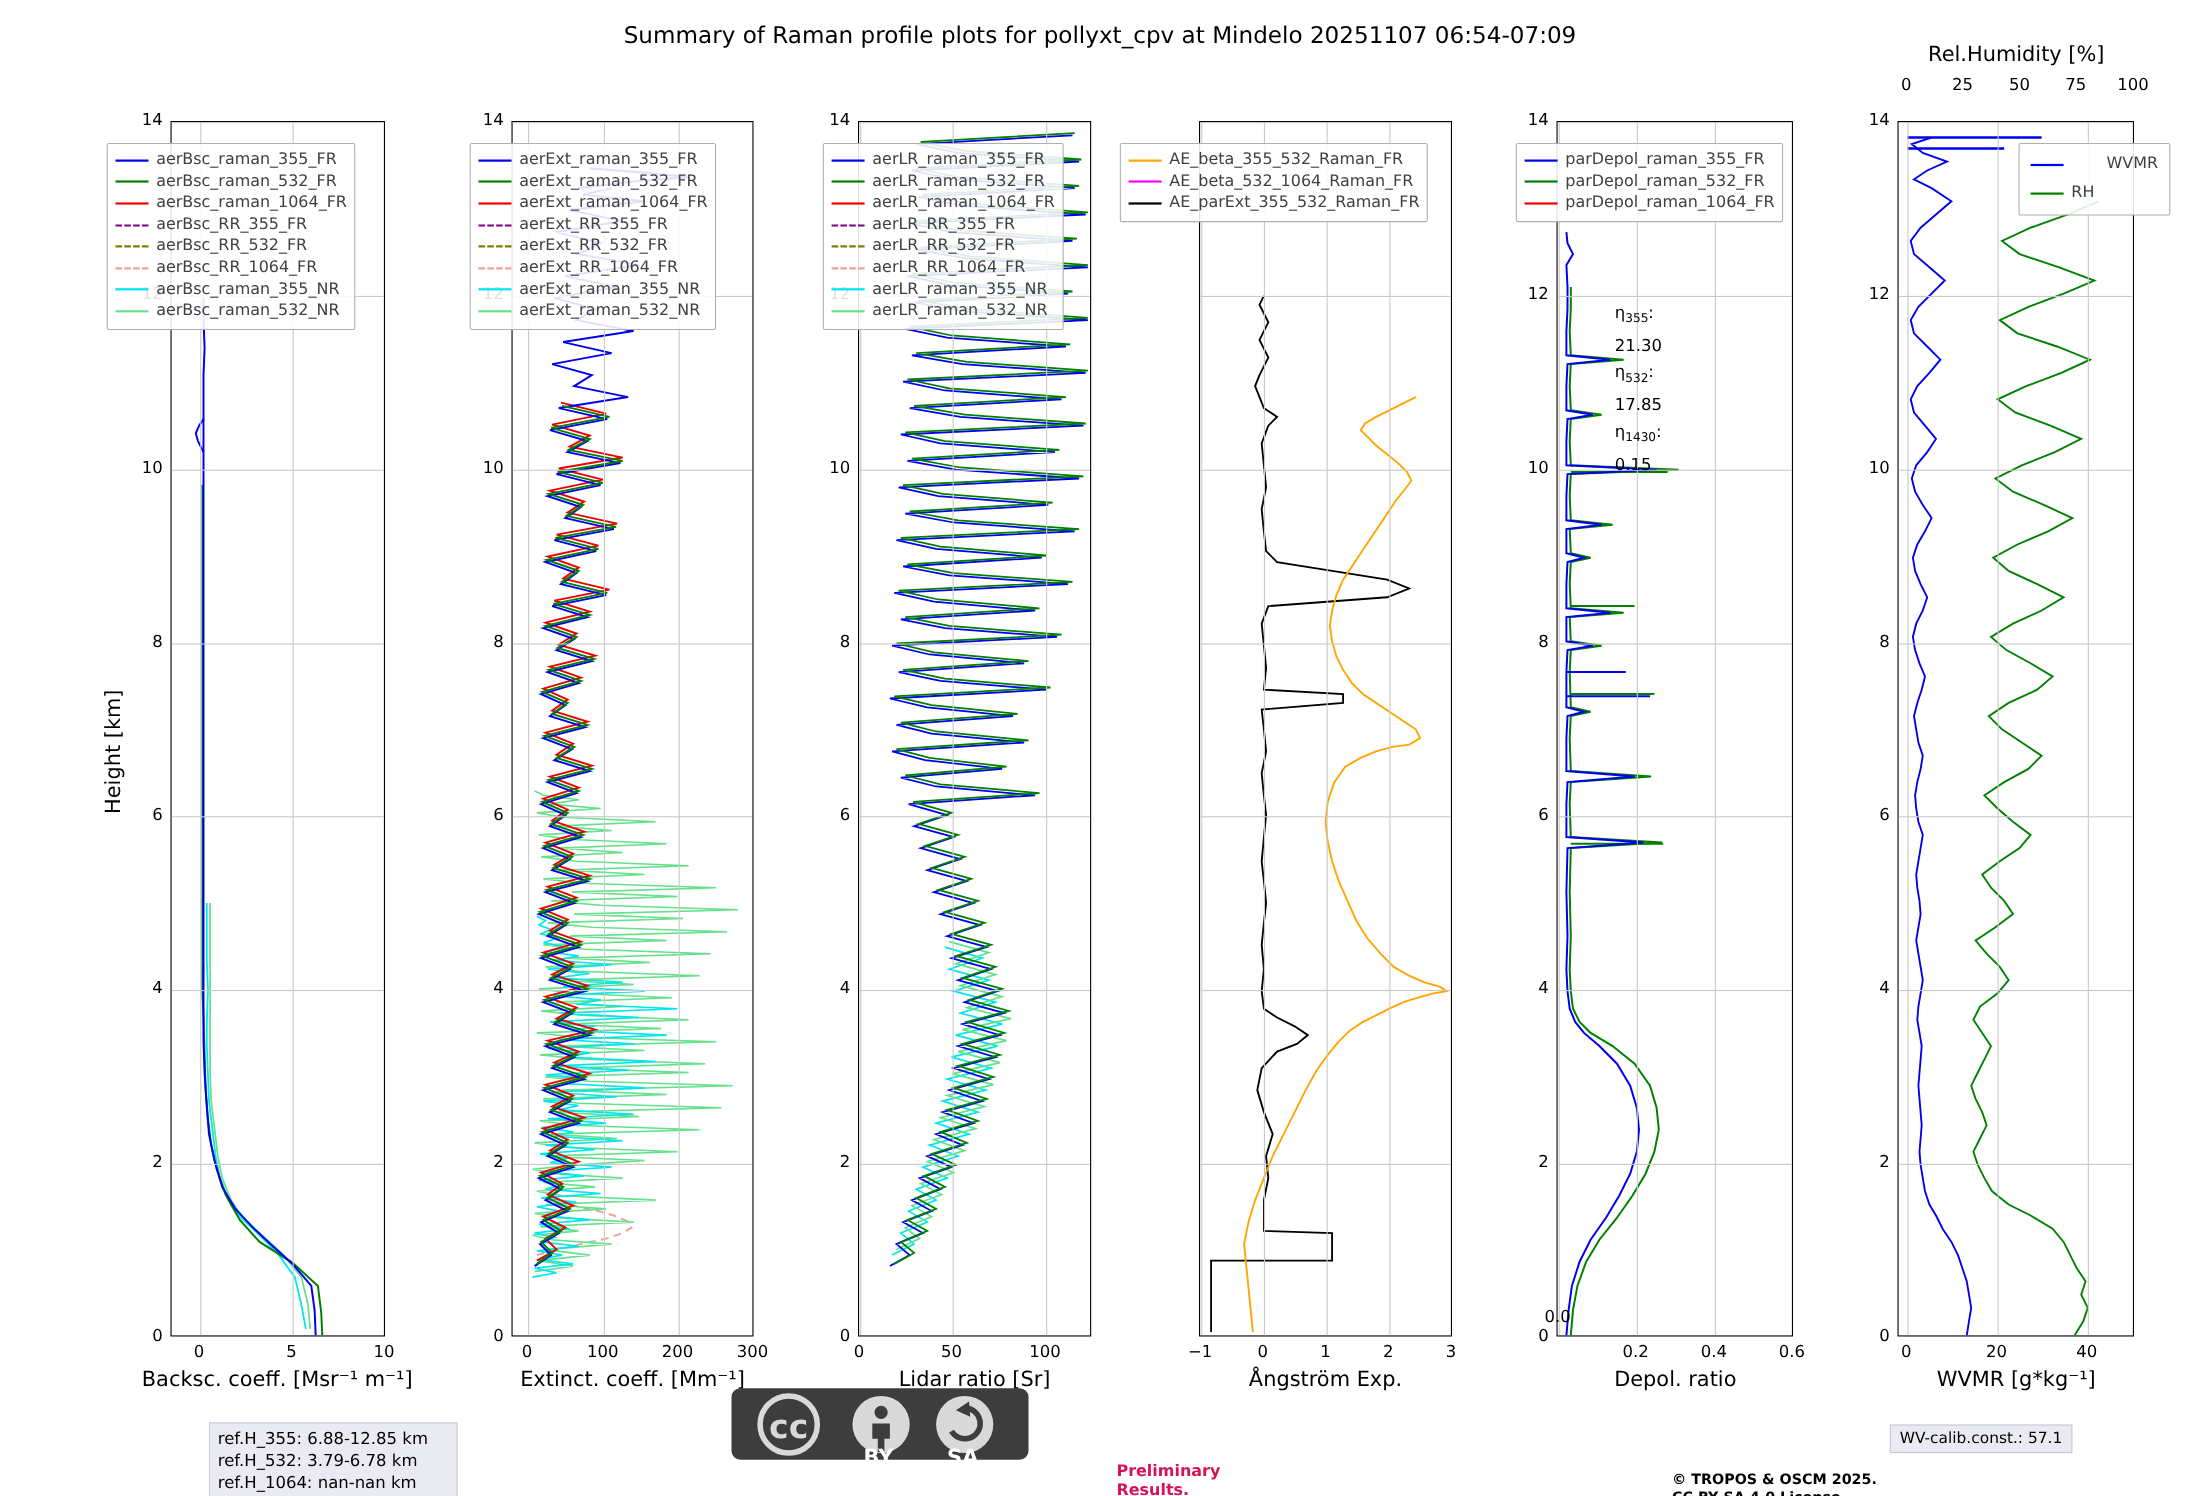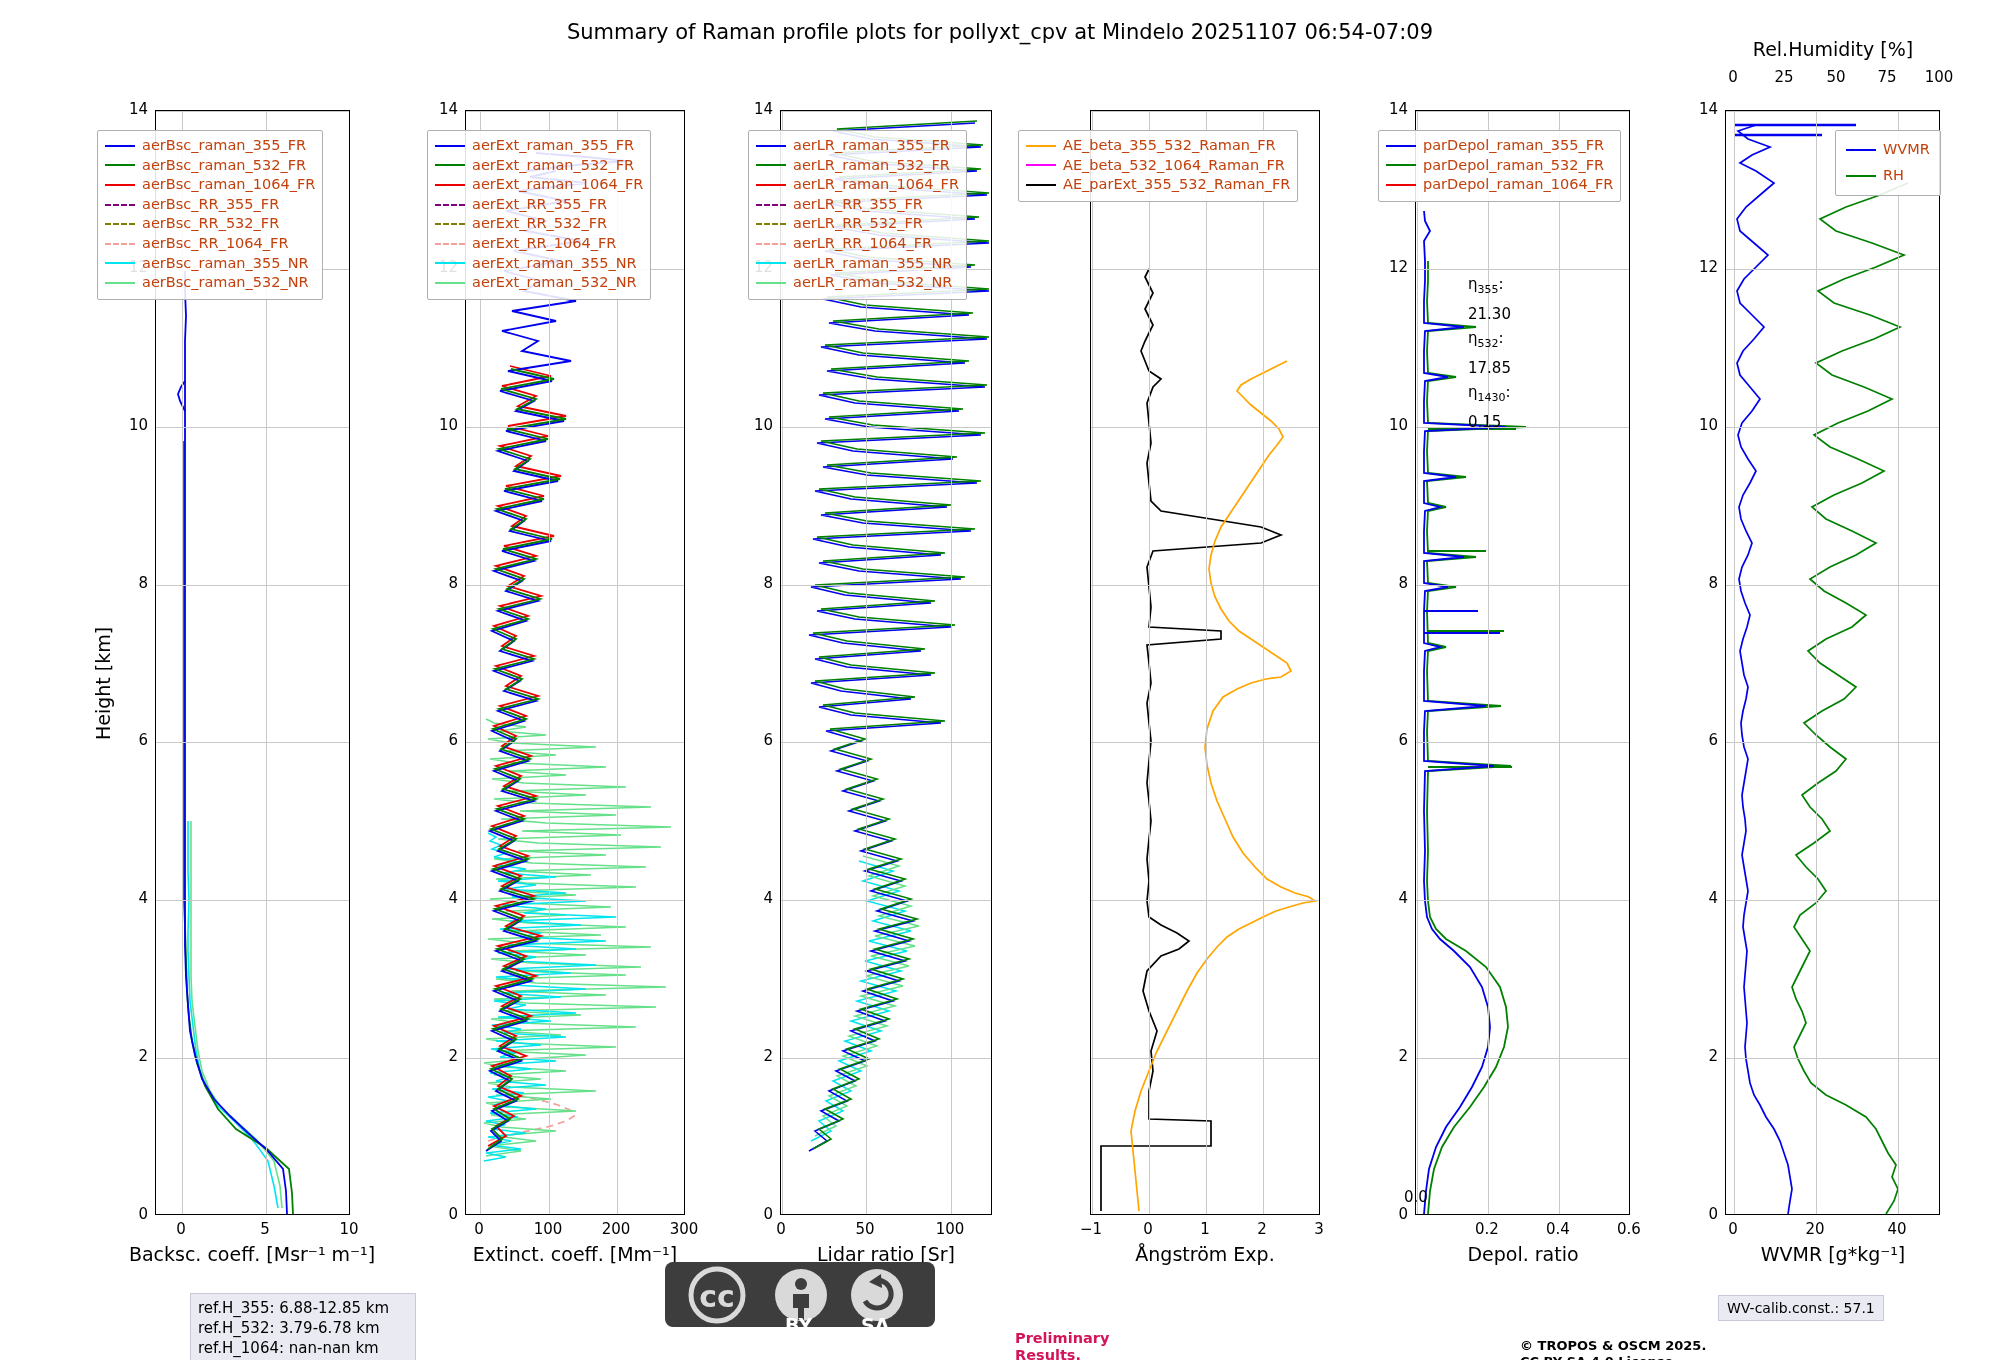--- a/index.html
+++ b/index.html
@@ -26,21 +26,21 @@
   .xlab{position:absolute;font-size:19px;color:#000;text-align:center;}
   .ylab{
     position:absolute;font-size:19px;color:#000;
     transform:rotate(-90deg);transform-origin:left top;white-space:nowrap;
   }
   .toplab{position:absolute;font-size:19px;color:#000;text-align:center;}
   
   .legend{
     position:absolute;background:rgba(255,255,255,0.88);
     border:1px solid #b0b0b0;border-radius:2px;padding:5px 7px 6px 7px;
-    font-size:14.5px;color:#c2410c;line-height:19.6px;z-index:6;
+    font-size:14.5px;color:#404040;line-height:19.6px;z-index:6;
   }
   .legend .row{display:flex;align-items:center;white-space:nowrap;height:19.6px;}
   .legend .swatch{width:30px;height:0;border-top-width:2px;border-top-style:solid;margin-right:7px;display:inline-block;}
   
   .anno{
     position:absolute;background:#eaeaf2;border:1px solid #c8c8d8;
     font-size:15px;color:#000;padding:4px 7px;line-height:20px;z-index:7;
   }
   .eta{position:absolute;font-size:15px;color:#000;line-height:24px;z-index:7;}
   .eta sub{font-size:11px;}
@@ -454,21 +454,21 @@
   <div class="xlab" style="left:1688px;top:1243px;width:290px;">WVMR [g*kg⁻¹]</div>
 
   <div class="toplab" style="left:1688px;top:38px;width:290px;">Rel.Humidity [%]</div>
   <div class="xtl" style="left:1709px;top:68px;">0</div>
   <div class="xtl" style="left:1760px;top:68px;">25</div>
   <div class="xtl" style="left:1812px;top:68px;">50</div>
   <div class="xtl" style="left:1863px;top:68px;">75</div>
   <div class="xtl" style="left:1915px;top:68px;">100</div>
 
   <div class="legend" style="left:1835px;top:130px;padding:6px 10px;">
-    <div class="row" style="height:26px;">
+    <div class="row" style="height:26px;gap:32px;">
         <span class="swatch" style="border-top-color:#0000ee;"></span>
         <span>WVMR</span>
       </div>
     <div class="row" style="height:26px;">
         <span class="swatch" style="border-top-color:#008000;"></span>
         <span>RH</span>
       </div>
   </div>
 </div>
 

